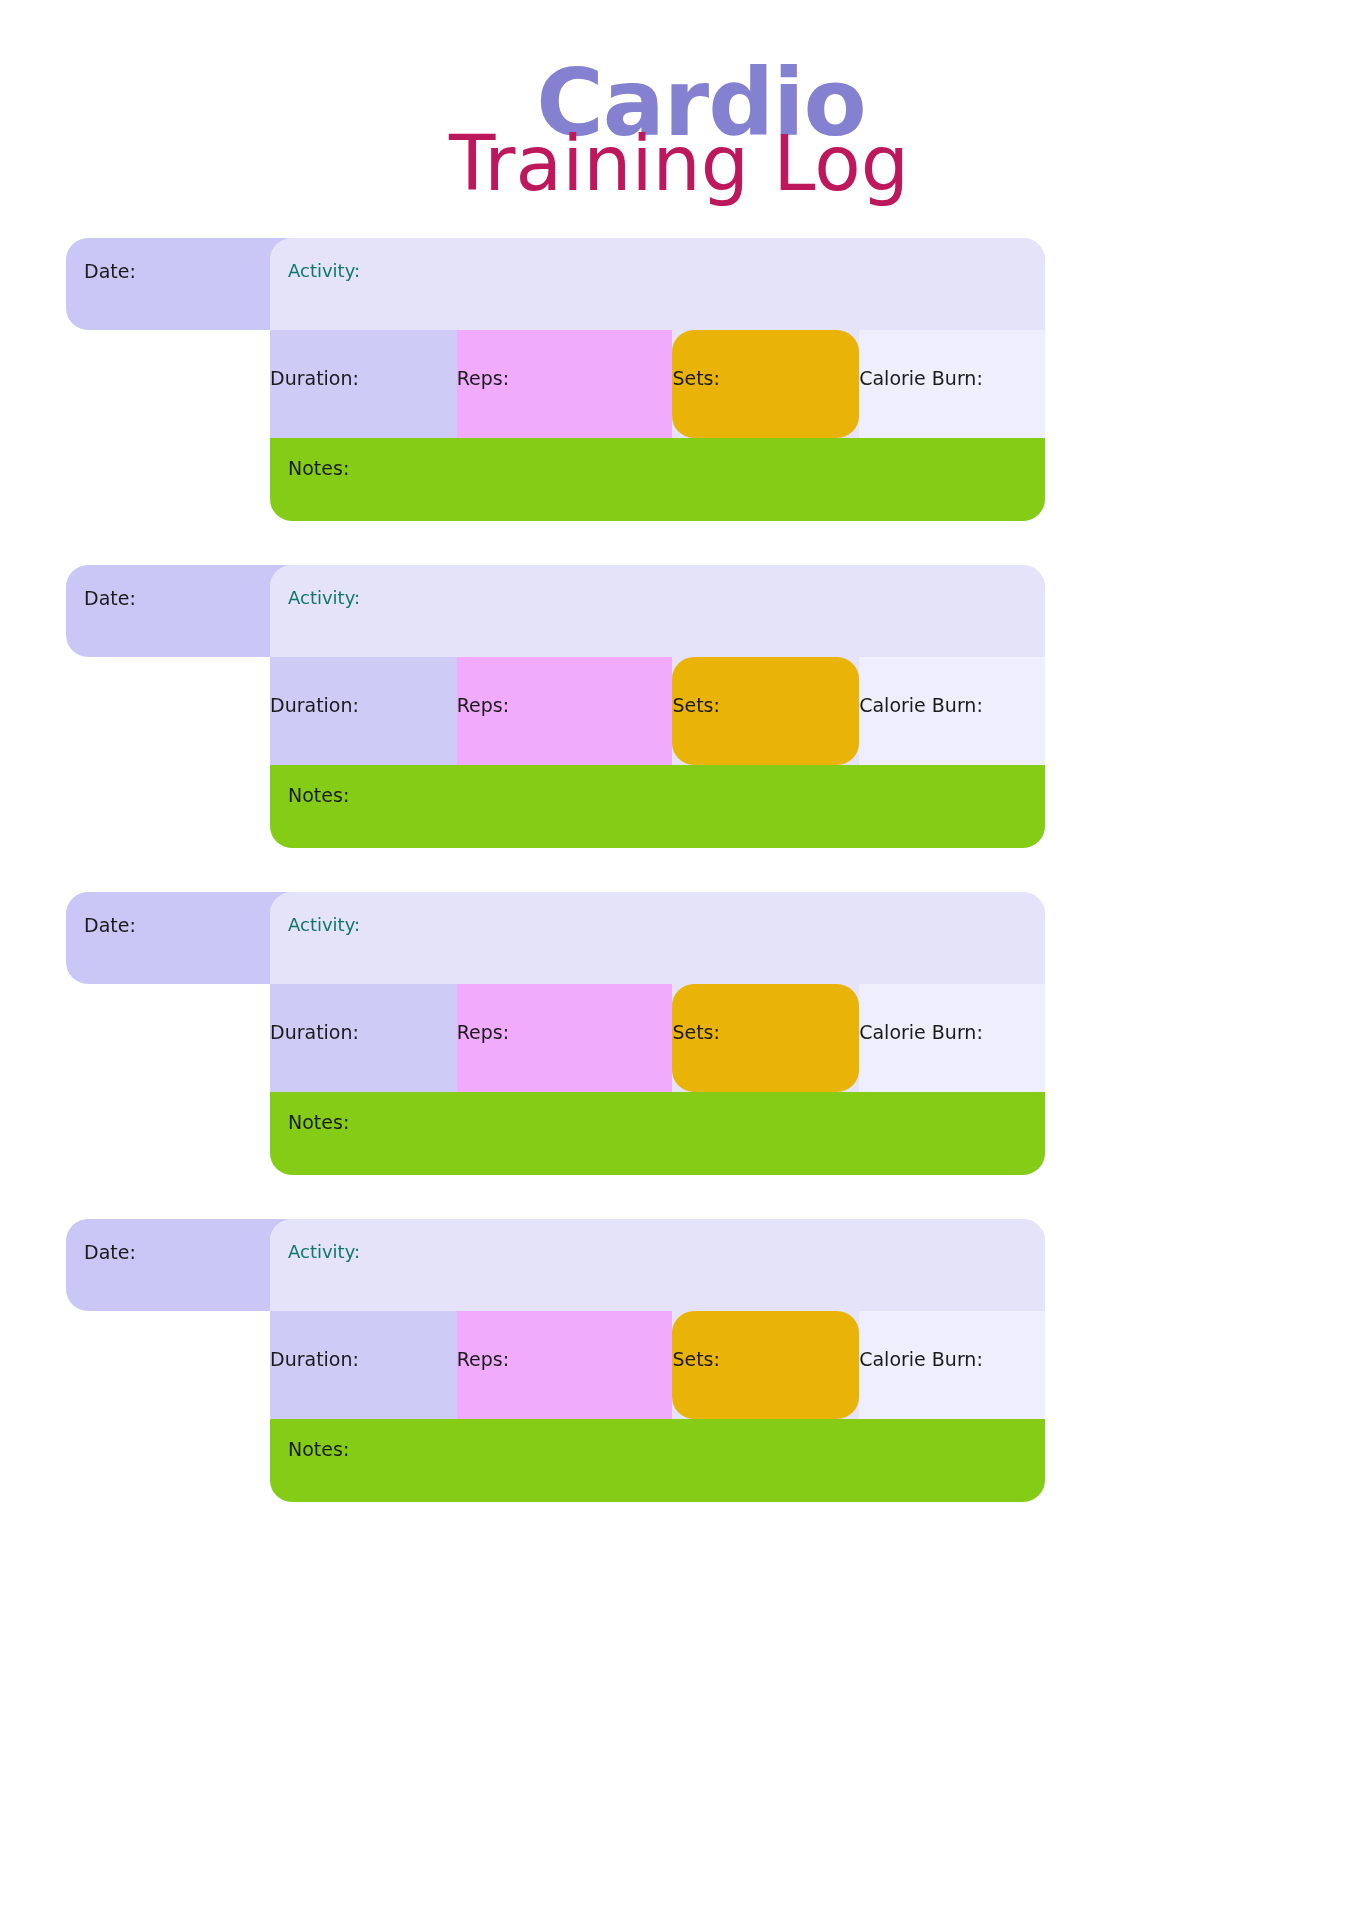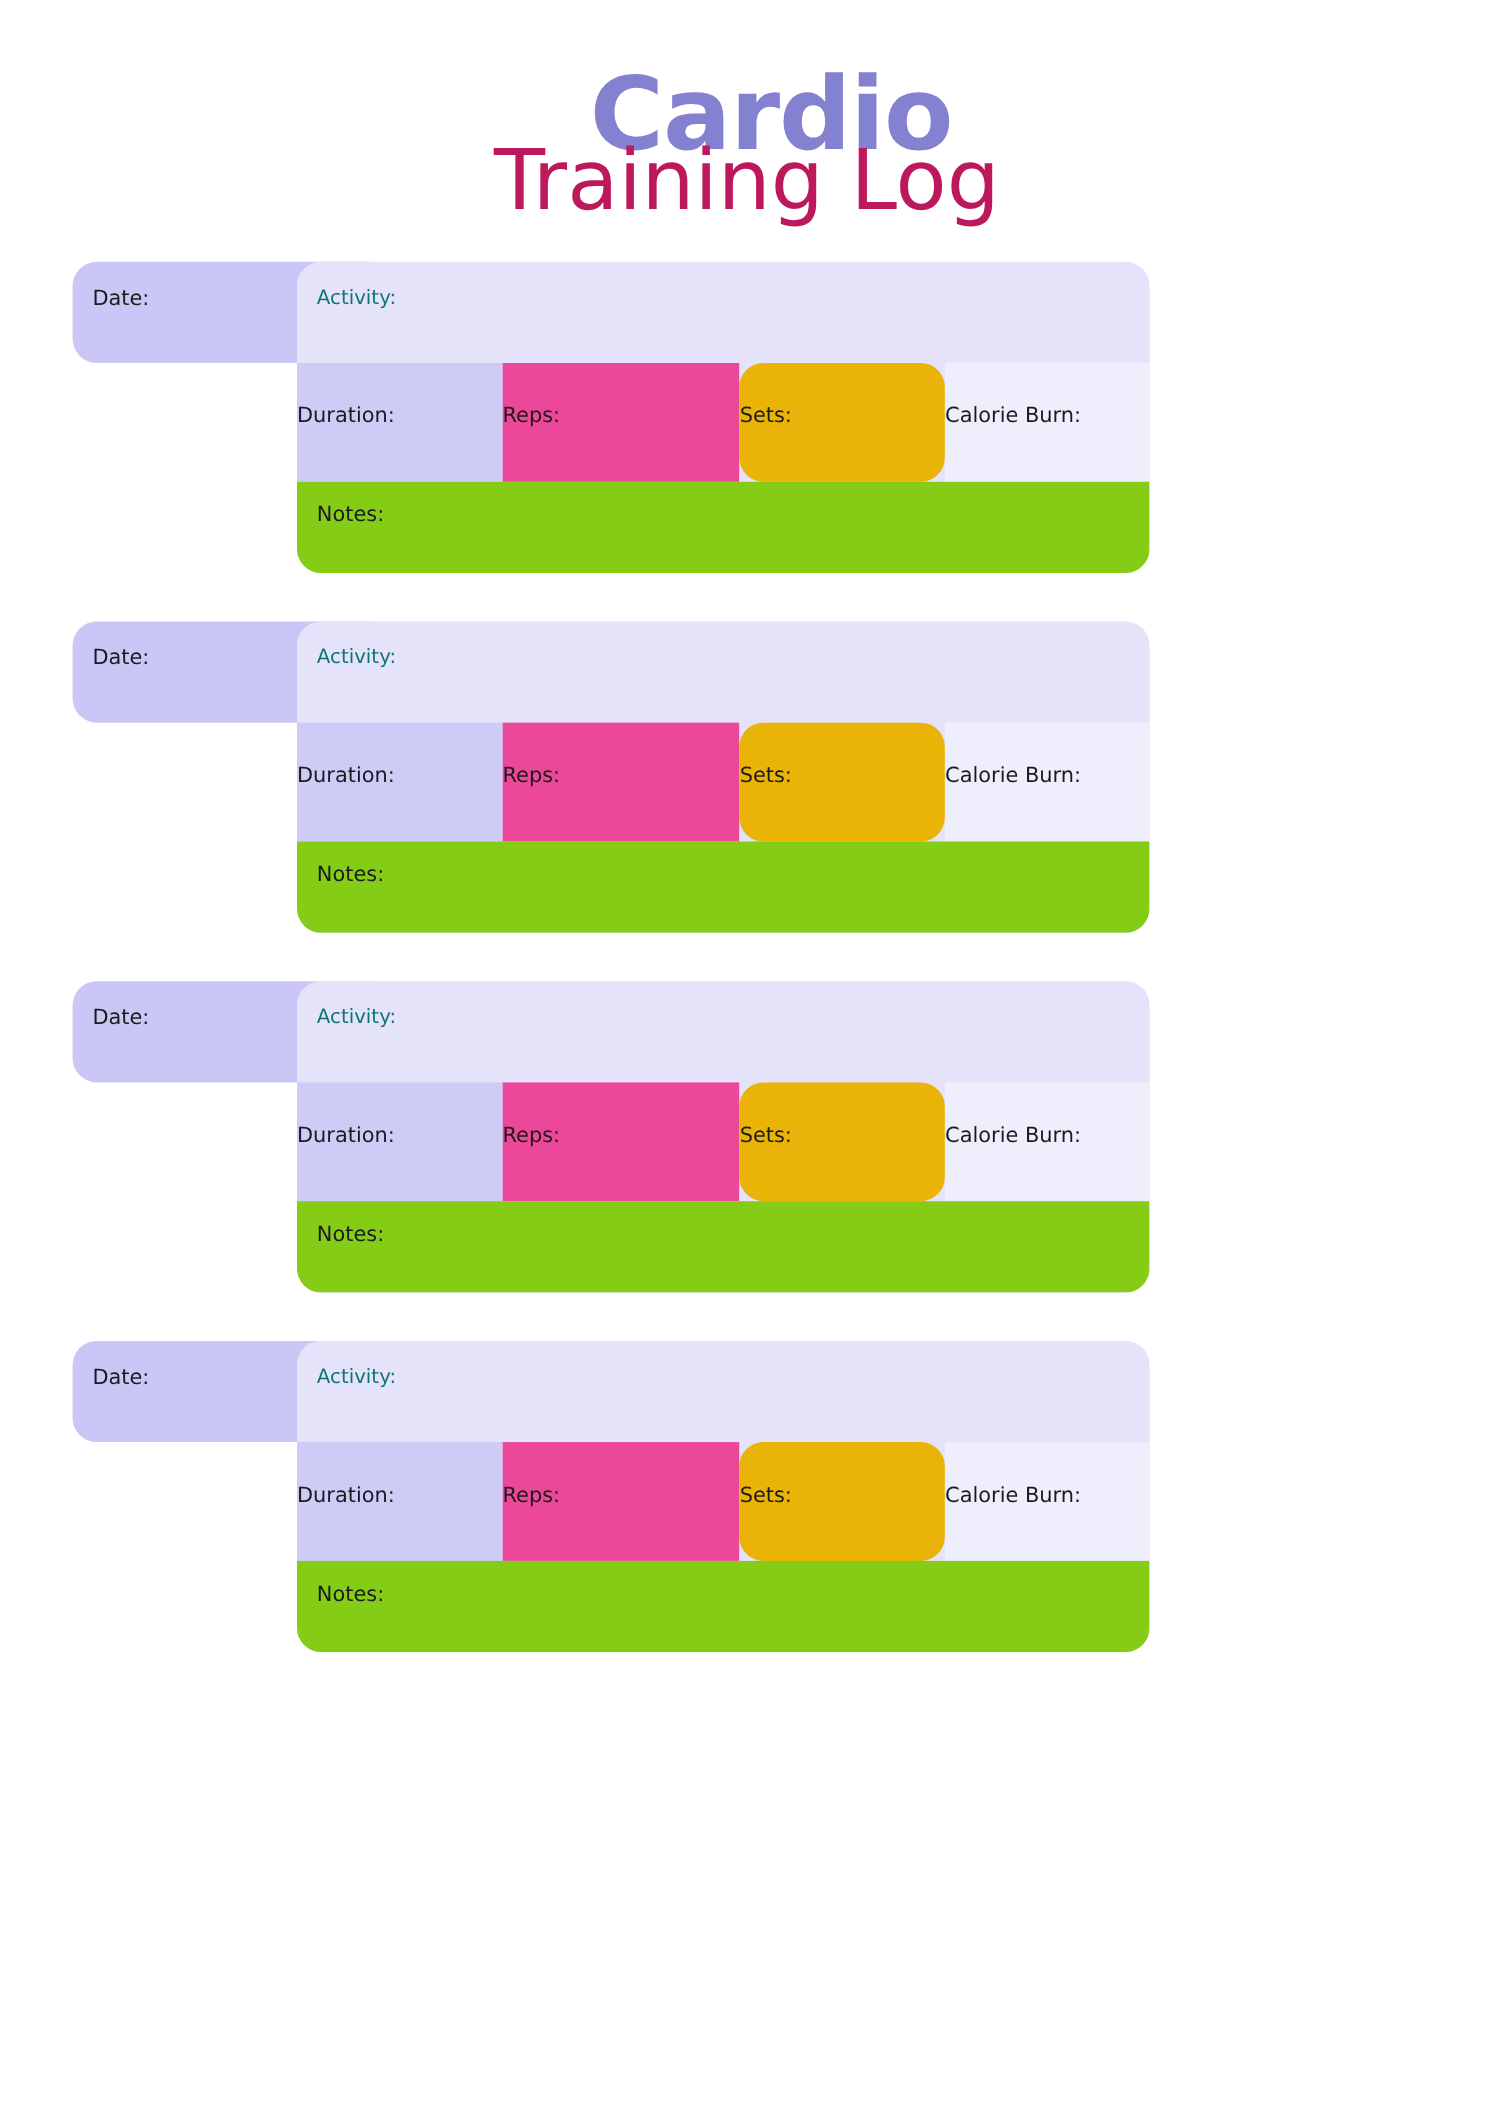--- a/index.html
+++ b/index.html
@@ -126,21 +126,21 @@
     height: 108px;
     box-sizing: border-box;
     padding-top: 37px;
   }
   .metric .lbl {
     font-family: "DejaVu Sans", sans-serif;
     font-size: 19px;
     color: #1b1b1b;
   }
   .metric.m0 { width: 194px; background: #cecbf7; }
-  .metric.m1 { width: 224px; background: #ec4899; }
+  .metric.m1 { width: 224px; background: #f0abfc; }
   .metric.m2 { width: 194px; background: #eab308; border-radius: 22px; }
   .metric.m3 { width: 193px; background: #efeefc; }
 
   .row-notes {
     position: absolute;
     left: 0;
     top: 200px;
     width: 775px;
     height: 83px;
     background: #84cc16;

